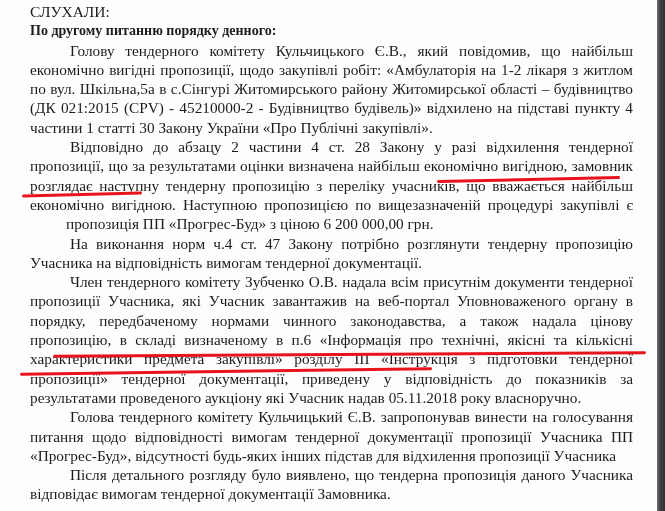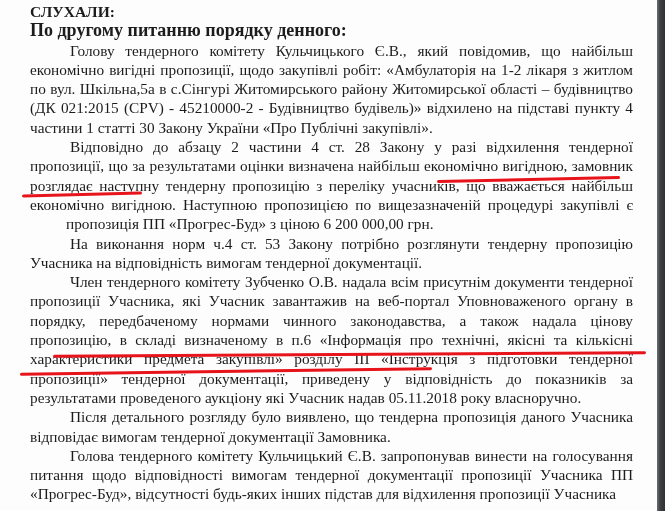--- a/index.html
+++ b/index.html
@@ -30,28 +30,28 @@
       left: 30px;
       top: 2px;
       width: 603px;
       font-family: "Liberation Serif", "DejaVu Serif", serif;
       font-size: 15.3px;
       line-height: 19.3px;
       color: #1c1c1c;
       text-align: justify;
     }
     .heading {
-      font-weight: bold;
+      font-weight: normal;
       margin: 0;
       font-size: 15.5px;
     }
     .subheading {
       font-weight: bold;
       margin: 0;
-      font-size: 18px;
+      font-size: 14px;
     }
     p {
       margin: 0;
       text-indent: 40px;
     }
     .hl {
       position: relative;
       margin-left: 36px;
     }
     .gap {
@@ -69,27 +69,27 @@
 
 <div class="page">
   <div class="content">
     <div class="heading">СЛУХАЛИ:</div>
     <div class="subheading">По другому питанню порядку денного:</div>
 
     <p>Голову тендерного комітету Кульчицького Є.В., який повідомив, що найбільш економічно вигідні пропозиції, щодо закупівлі робіт: «Амбулаторія на 1-2 лікаря з житлом по вул. Шкільна,5а в с.Сінгурі Житомирського району Житомирської області – будівництво (ДК 021:2015 (CPV) - 45210000-2 - Будівництво будівель)» відхилено на підставі пункту 4 частини 1 статті 30 Закону України «Про Публічні закупівлі».</p>
 
     <p><span>Відповідно до абзацу 2 частини 4 ст. 28 Закону у разі відхилення тендерної пропозиції, що за результатами оцінки визначена найбільш економічно вигідною, замовник розглядає наступну тендерну пропозицію з переліку учасників, що вважається найбільш економічно вигідною. Наступною пропозицією по вищезазначеній процедурі закупівлі є </span><span class="hl">пропозиція ПП «Прогрес-Буд» з ціною 6 200 000,00 грн.</span></p>
 
-    <p>На виконання норм ч.4 ст. 53 Закону потрібно розглянути тендерну пропозицію Учасника на відповідність вимогам тендерної документації.</p>
+    <p>На виконання норм ч.4 ст. 47 Закону потрібно розглянути тендерну пропозицію Учасника на відповідність вимогам тендерної документації.</p>
 
     <p>Член тендерного комітету Зубченко О.В. надала всім присутнім документи тендерної пропозиції Учасника, які Учасник завантажив на веб-портал Уповноваженого органу в порядку, передбаченому нормами чинного законодавства, а також надала цінову пропозицію, в складі визначеному в п.6 «Інформація про технічні, якісні та кількісні характеристики предмета закупівлі» розділу ІІІ «Інструкція з підготовки тендерної пропозиції» тендерної документації, приведену у відповідність до показників за результатами проведеного аукціону які Учасник надав 05.11.2018 року власноручно.</p>
 
+    <p>Голова тендерного комітету Кульчицький Є.В. запропонував винести на голосування питання щодо відповідності вимогам тендерної документації пропозиції Учасника ПП «Прогрес-Буд», відсутності будь-яких інших підстав для відхилення пропозиції Учасника</p>
+
     <p>Після детального розгляду було виявлено, що тендерна пропозиція даного Учасника відповідає вимогам тендерної документації Замовника.</p>
-
-    <p>Голова тендерного комітету Кульчицький Є.В. запропонував винести на голосування питання щодо відповідності вимогам тендерної документації пропозиції Учасника ПП «Прогрес-Буд», відсутності будь-яких інших підстав для відхилення пропозиції Учасника</p>
 
     <div class="gap"></div>
 
   </div>
 
   <div class="redline" style="left:437px; top:178px; width:183px; transform:rotate(-1.2deg);"></div>
   <div class="redline" style="left:22px; top:193px; width:120px; transform:rotate(-1.5deg);"></div>
   <div class="redline" style="left:53px; top:353px; width:593px; transform:rotate(-0.35deg);"></div>
   <div class="redline" style="left:20px; top:370px; width:412px; transform:rotate(-0.8deg);"></div>
 

